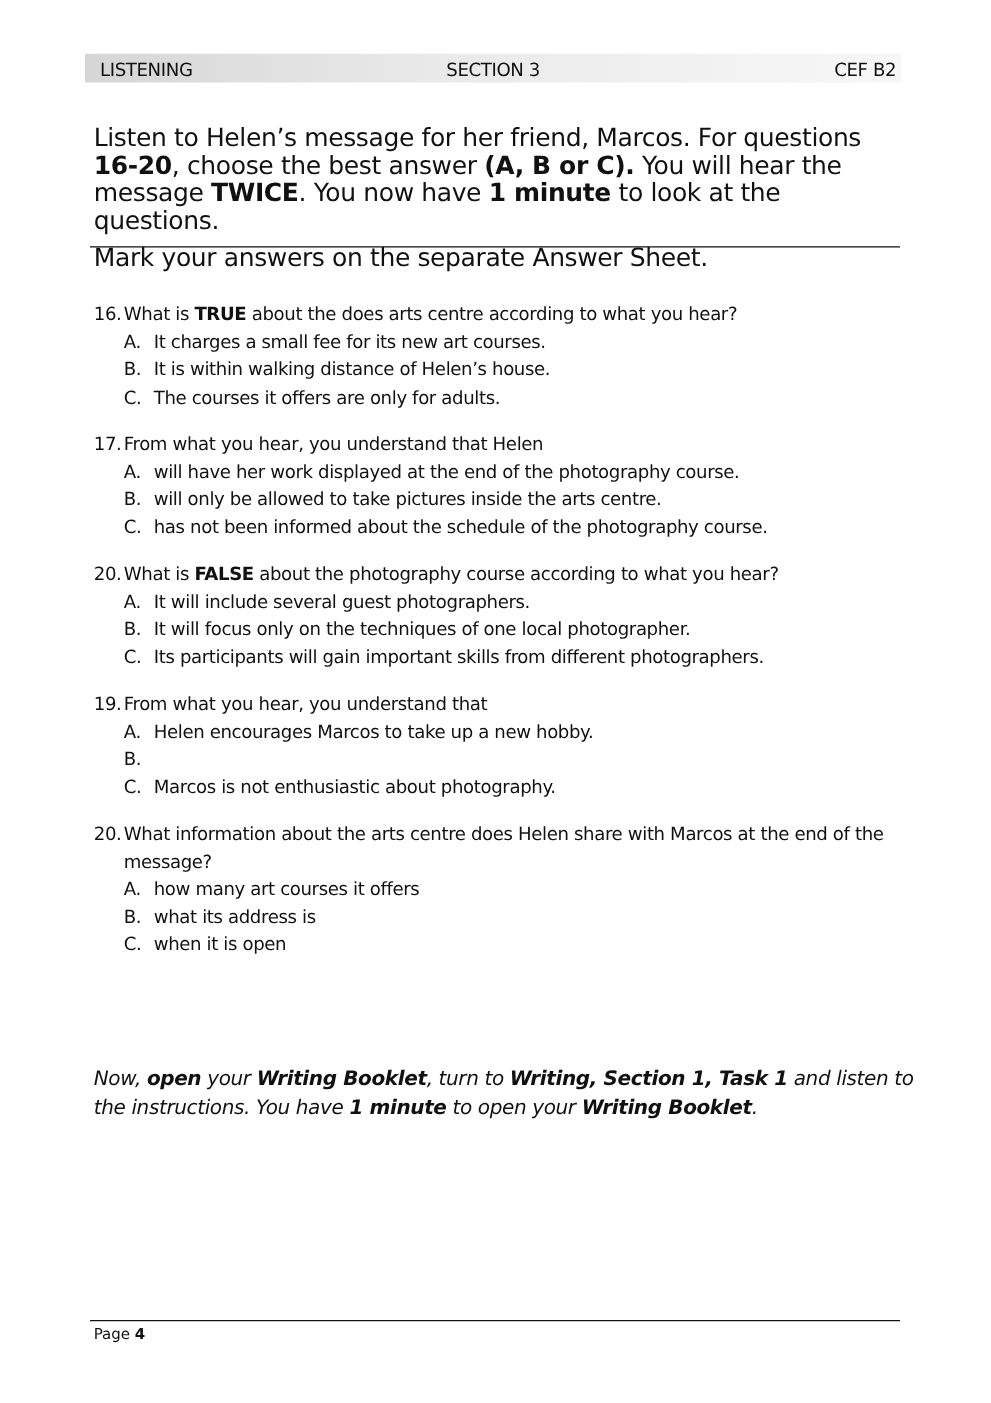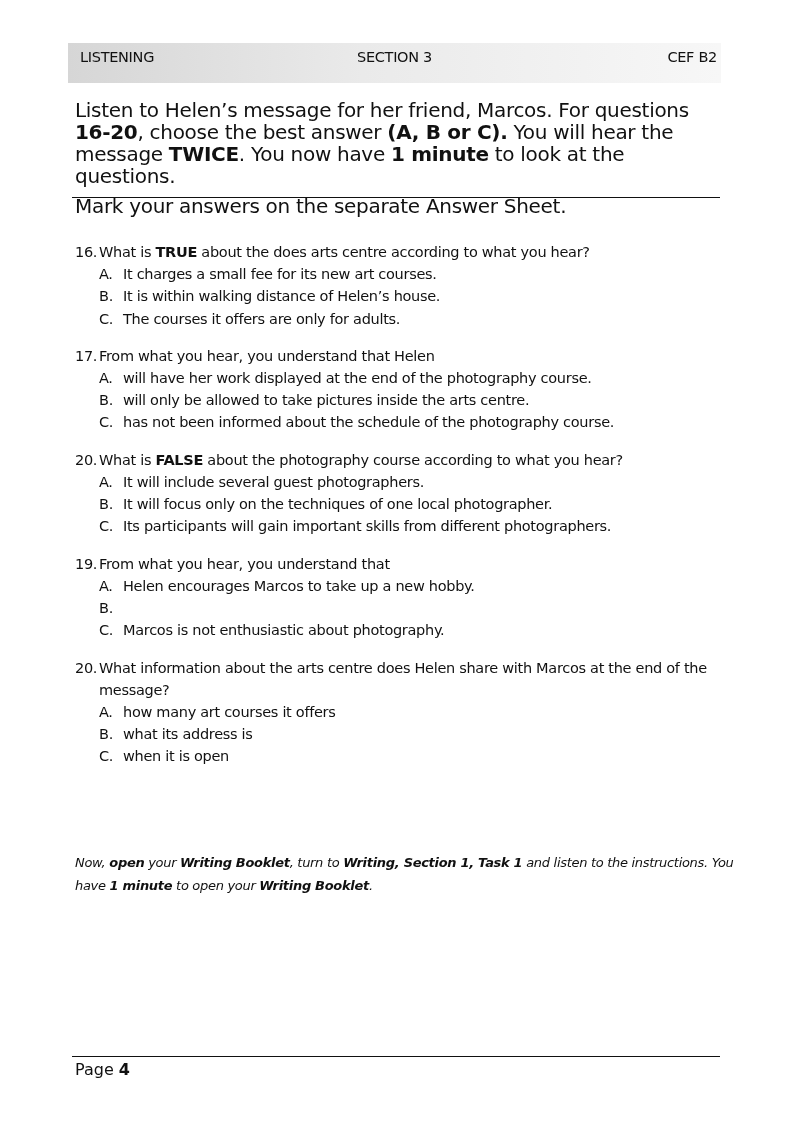--- a/index.html
+++ b/index.html
@@ -1,39 +1,39 @@
 <!DOCTYPE html>
 <html><head>
 <meta charset="utf-8">
 <style>
   html, body { margin:0; padding:0; background:#ffffff; }
   body { width:793px; height:1122px; position:relative; font-family:"DejaVu Sans", sans-serif; color:#111; }
   .header {
-    position:absolute; left:68px; top:43px; width:653px; height:40px;
+    position:absolute; left:68px; top:43px; width:653px; height:23px;
     background:linear-gradient(to right, #d6d6d6 0%, #eaeaea 45%, #f7f7f7 100%);
     font-size:14.5px; letter-spacing:-0.3px;
   }
   .header span { position:absolute; top:6px; }
   .h-left { left:12px; }
   .h-mid { left:289px; }
   .h-right { right:4px; }
   .intro { position:absolute; left:75px; top:99px; width:650px; font-size:20px; line-height:22px; letter-spacing:-0.3px; }
   .intro p { margin:0; }
   .intro .mark { margin-top:8px; }
   .rule { position:absolute; left:72px; width:648px; height:1px; background:#111; }
   .questions { position:absolute; left:75px; top:241px; width:650px; font-size:14.5px; letter-spacing:-0.3px; }
   .q { margin-bottom:15px; }
   .stem { display:flex; line-height:22px; }
   .qnum { width:24px; flex:none; }
   .qtext { flex:1; }
   .opts { margin-left:24px; }
   .opt { display:flex; line-height:22.3px; }
   .ol { width:24px; flex:none; }
-  .closing { position:absolute; left:75px; top:851px; width:660px; font-size:13px; line-height:23px; font-style:italic; letter-spacing:-0.3px; }
-  .footer { position:absolute; left:75px; top:1060px; font-size:16px; }
+  .closing { position:absolute; left:75px; top:851px; width:660px; font-size:16px; line-height:23px; font-style:italic; letter-spacing:-0.3px; }
+  .footer { position:absolute; left:75px; top:1060px; font-size:12px; }
   b { font-weight:bold; }
 </style>
 </head>
 <body>
 
 <div class="header">
   <span class="h-left">LISTENING</span>
   <span class="h-mid">SECTION 3</span>
   <span class="h-right">CEF B2</span>
 </div>

